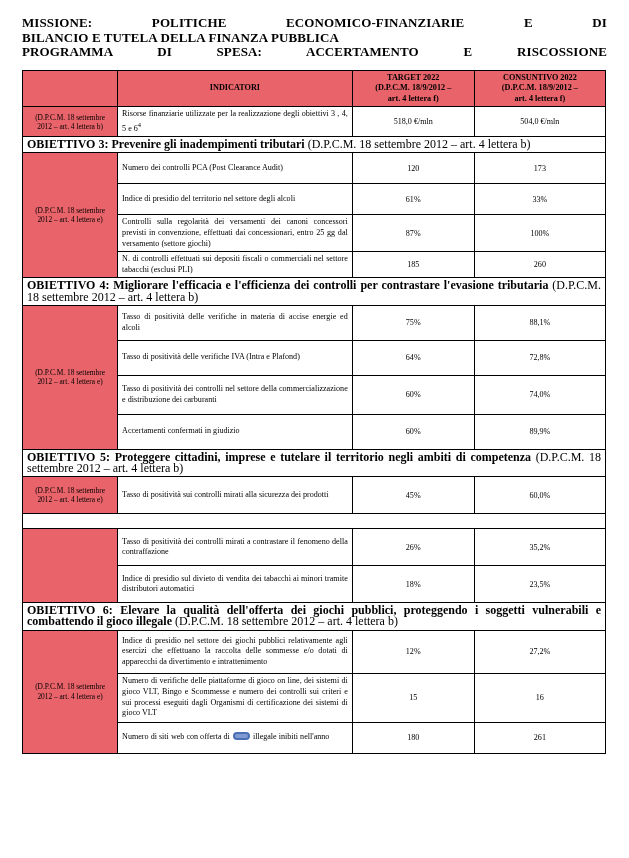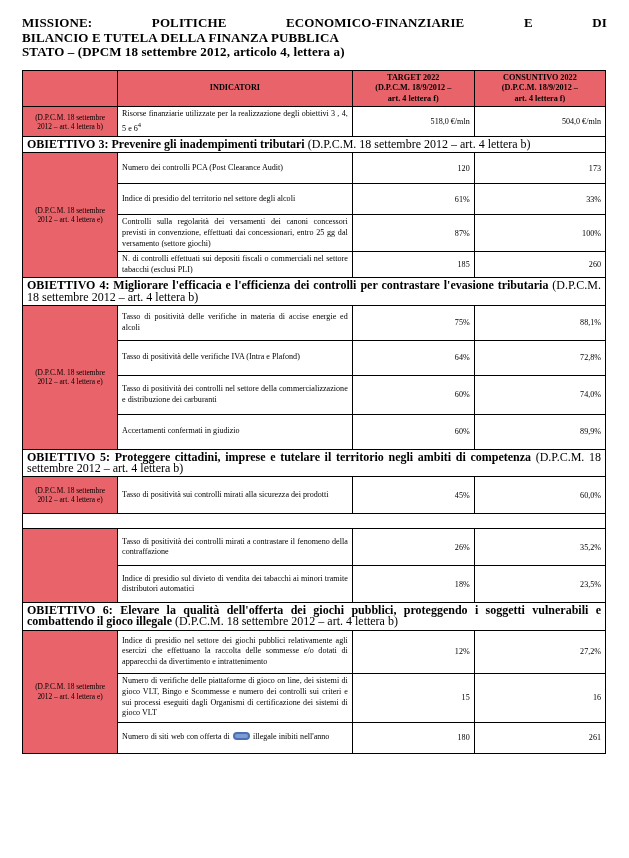--- a/index.html
+++ b/index.html
@@ -71,21 +71,21 @@
     line-height: 9.2px;
     font-weight: normal;
   }
   .ind {
     font-size: 8.1px;
     line-height: 10.6px;
     text-align: justify;
     padding: 5px 6px 5px 5px;
   }
   .val {
-    text-align: right;
+    text-align: center;
     font-size: 8.1px;
   }
   .obj {
     font-size: 12px;
     line-height: 11.2px;
     text-align: justify;
     padding: 4px 5px;
   }
   .obj b { font-weight: bold; }
   .spacer-row td {
@@ -115,21 +115,21 @@
   sup { font-size: 6.5px; vertical-align: super; }
 </style>
 </head>
 <body>
 
 <div class="page">
 
   <div class="doc-heading">
     <div>MISSIONE:  POLITICHE  ECONOMICO-FINANZIARIE  E  DI</div>
     <div class="last">BILANCIO E TUTELA DELLA FINANZA PUBBLICA</div>
-    <div class="last">STATO – (DPCM 18 settembre 2012, articolo 4, lettera a)</div>
+    <div>PROGRAMMA  DI  SPESA:  ACCERTAMENTO  E  RISCOSSIONE</div>
   </div>
 
   <table class="main">
     <colgroup>
       <col class="col-a">
         <col class="col-b">
         <col class="col-c">
         <col class="col-d">
     </colgroup>
     <tbody>

